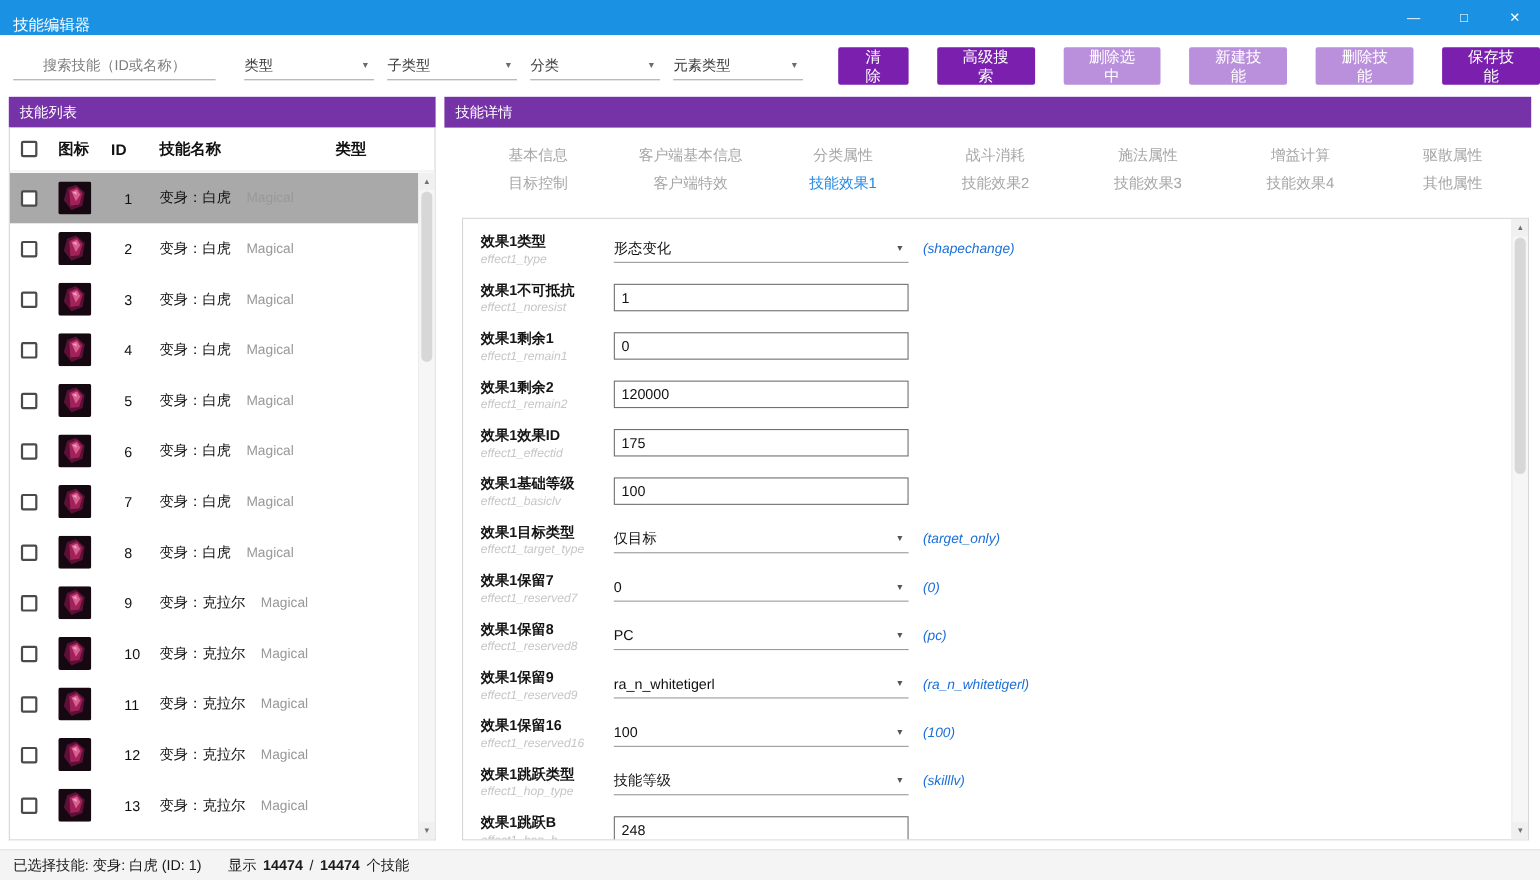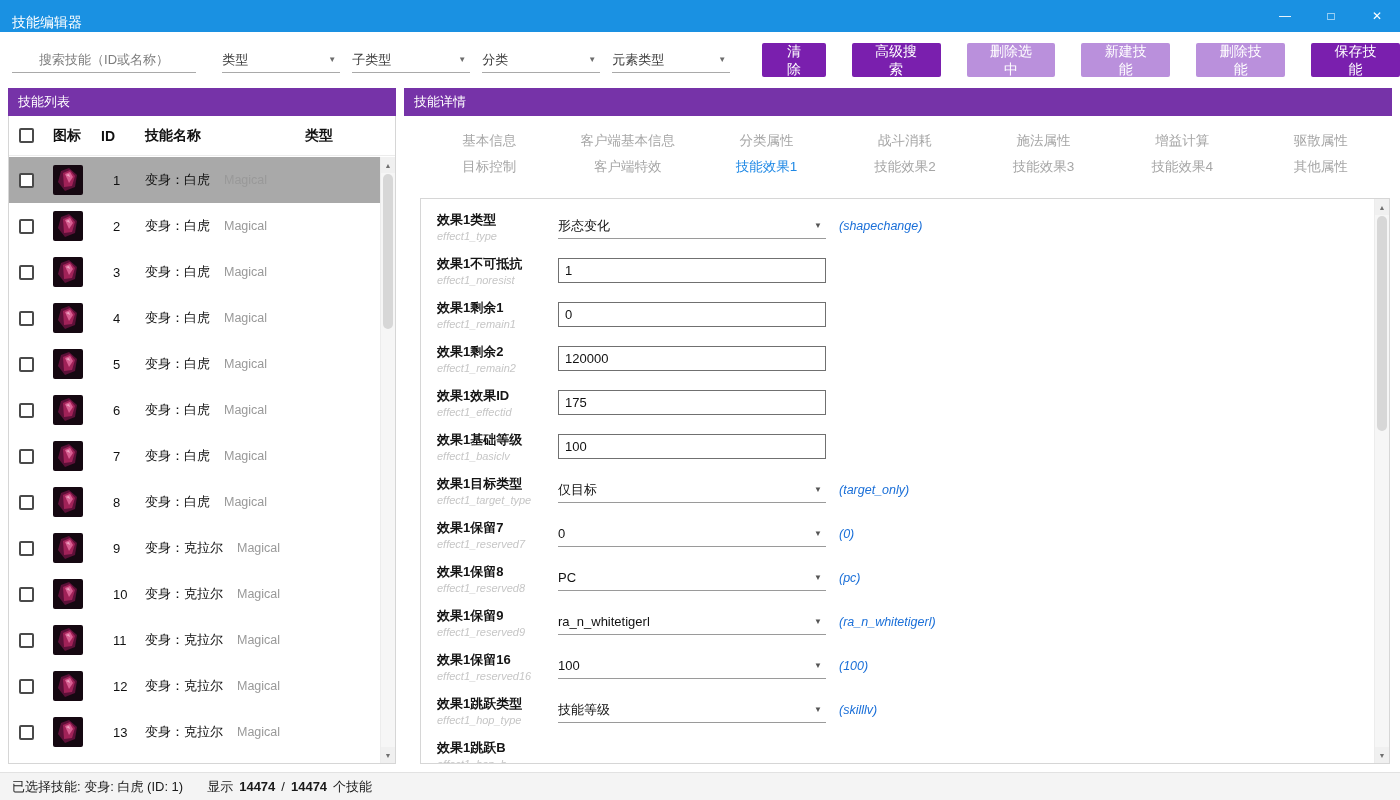--- a/index.html
+++ b/index.html
@@ -594,20 +594,21 @@
             </div>
           </div>
     <div class="f-hint">(skilllv)</div>
   </div>
 
   <div class="f-row">
     <div class="f-labels">
       <div class="f-label">效果1跳跃B</div>
       <div class="f-sub">effect1_hop_b</div>
     </div>
+    <div class="f-control"><input class="f-input" value="248" style=""></div>
     <div class="f-hint"></div>
   </div>
 </div>
     <div class="vscroll form-scroll">
       <div class="sb-arrow sb-up">▲</div>
       <div class="sb-thumb" style="top:17px;height:215px;"></div>
       <div class="sb-arrow sb-down">▼</div>
     </div>
   </div>
 </div>

